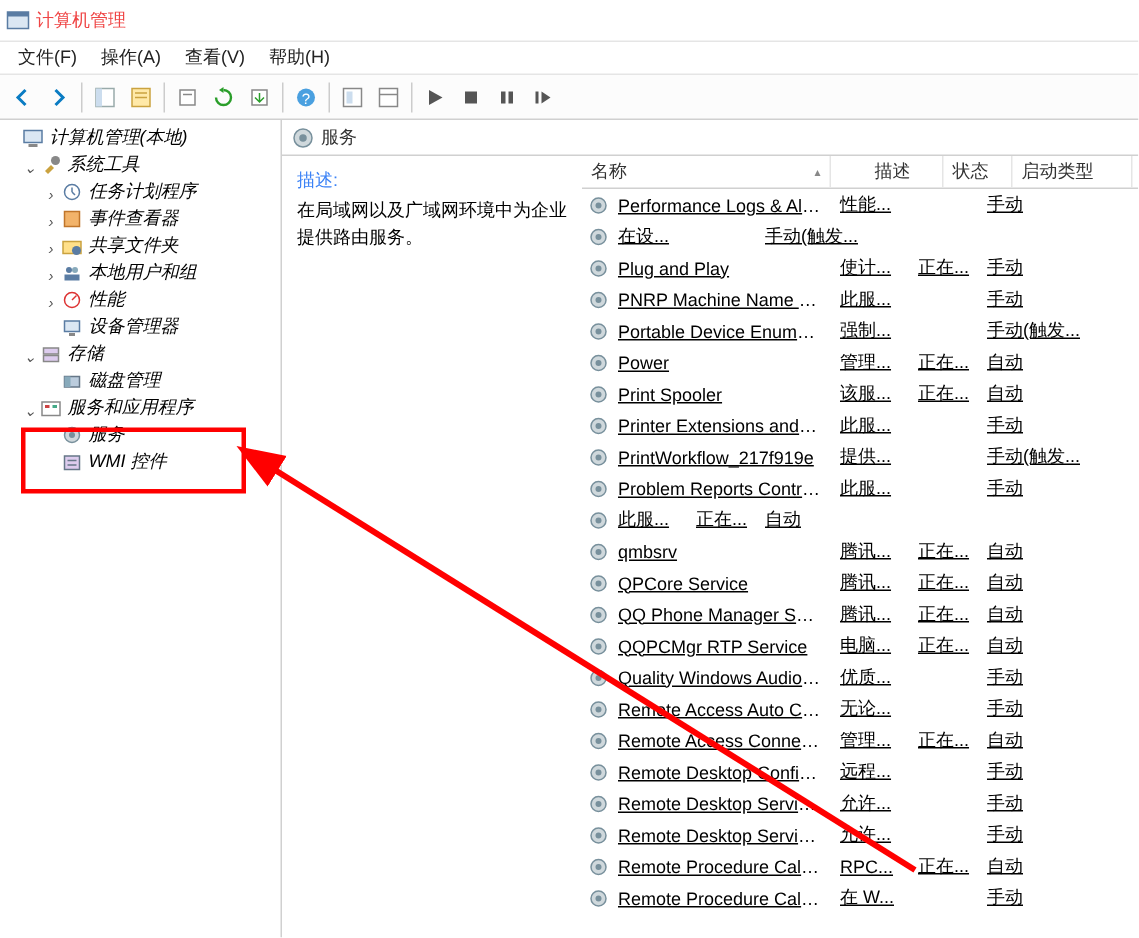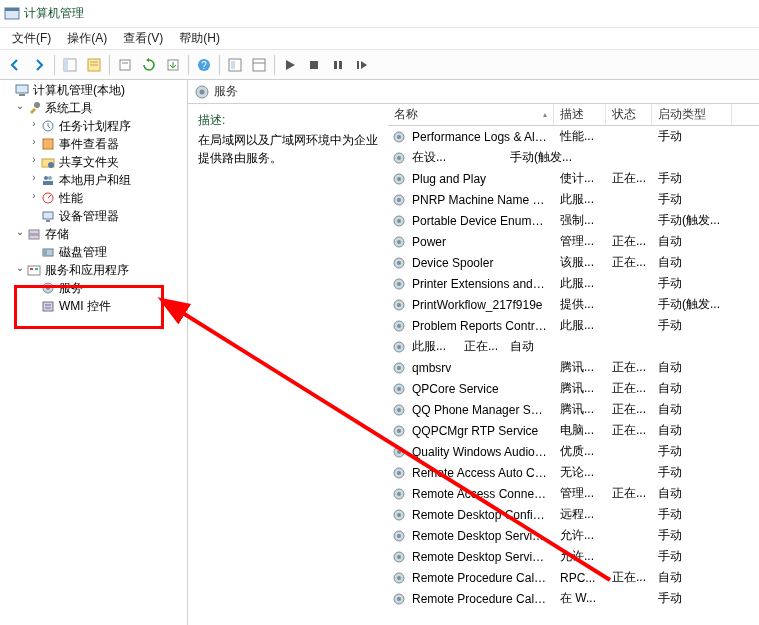--- a/index.html
+++ b/index.html
@@ -1,58 +1,58 @@
 <!DOCTYPE html>
 <html><head>
 <meta charset="utf-8">
 <style>
 * { box-sizing: border-box; margin: 0; padding: 0; font-family: "Segoe UI", Tahoma, sans-serif; }
 body { width: 759px; height: 625px; background: #fff; font-size: 12px; overflow: hidden; position: relative; }
 
 .titlebar { height: 28px; display: flex; align-items: center; padding: 0 4px; background: #fff; border-bottom: 1px solid #e5e5e5; }
 .titlebar .appicon { width: 16px; height: 16px; margin-right: 4px; display:inline-block; }
-.titlebar .title { color: #14532d; font-size: 12px; }
+.titlebar .title { color: #ef4444; font-size: 12px; }
 
 .menubar { height: 22px; display: flex; align-items: center; padding: 0 4px; background: #fff; border-bottom: 1px solid #e5e5e5; }
 .menubar .menuitem { padding: 2px 8px; color: #222; cursor: default; }
 
 .toolbar { height: 30px; display: flex; align-items: center; gap: 2px; padding: 2px 4px; border-bottom: 1px solid #d0d0d0; background: #fcfcfc; }
 .toolbar .tbtn { width: 22px; height: 22px; display: flex; align-items: center; justify-content: center; border: 1px solid transparent; cursor: default; }
 .toolbar .sep { width: 1px; height: 20px; background: #ccc; margin: 0 2px; }
 
 .workspace { display: flex; height: calc(625px - 28px - 22px - 30px); }
 
 .tree { width: 188px; border-right: 1px solid #d0d0d0; overflow: hidden; padding: 2px 0; background: #fff; }
-.tree .node { display: flex; align-items: flex-start; height: 18px; padding-right: 4px; white-space: nowrap; cursor: default; }
+.tree .node { display: flex; align-items: flex-end; height: 18px; padding-right: 4px; white-space: nowrap; cursor: default; font-style: italic; }
 .tree .chev { width: 12px; text-align: center; color: #555; font-size: 10px; }
 .tree .nicon { width: 16px; height: 16px; margin-right: 3px; display:inline-flex; align-items:center; justify-content:center; }
 .tree .label { color: #000; }
 
 .content { flex: 1; display: flex; flex-direction: column; overflow: hidden; }
 
 .header { height: 24px; background: #fff; display: flex; align-items: center; padding: 0 6px; border-bottom: 1px solid #d0d0d0; }
 .header .gear { width: 16px; height: 16px; margin-right: 4px; }
 .header .htext { color: #333; }
 
 .detail-area { display: flex; flex: 1; overflow: hidden; }
 .detail-left { width: 200px; padding: 8px 10px; overflow: hidden; }
 .service-name { font-weight: bold; color: #000; margin-bottom: 14px; font-size: 12px; }
-.desc-label { color: #14532d; margin-bottom: 2px; }
+.desc-label { color: #3b82f6; margin-bottom: 2px; }
 .desc-text { color: #000; line-height: 1.5; }
 
 .list { flex: 1; overflow: hidden; display: flex; flex-direction: column; }
 .list-header { display: flex; border-bottom: 1px solid #d0d0d0; height: 22px; background: #fff; }
 .list-header .col { border-right: 1px solid #e5e5e5; padding: 3px 6px; color: #333; font-size: 12px; overflow: hidden; text-overflow: ellipsis; white-space: nowrap; display:flex; align-items:center; }
 .col-name { width: 166px; }
-.col-desc { width: 52px; }
+.col-desc { width: 52px; margin-left: 23px; }
 .col-state { width: 46px; }
 .col-start { width: 80px; }
 .sort-ind { margin-left: auto; color: #888; font-size: 8px; }
 
-.rows { flex: 1; overflow: hidden; }
+.rows { flex: 1; overflow: hidden; text-decoration: underline; }
 .row { display: flex; height: 21px; align-items: center; cursor: default; }
 .row .cell { padding: 0 6px; overflow: hidden; text-overflow: ellipsis; white-space: nowrap; font-size: 12px; color: #000; }
 .row .gear { width: 14px; height: 14px; margin-left: 4px; flex-shrink:0; }
 .cell-name { width: 148px; }
 .cell-desc { width: 52px; }
 .cell-state { width: 46px; }
 .cell-start { width: 80px; }
 
 .highlight-box { position: absolute; border: 3px solid #ff0000; pointer-events: none; }
 .arrow-svg { position: absolute; top: 0; left: 0; pointer-events: none; }
@@ -400,21 +400,21 @@
               <span class="cell cell-state">正在...</span>
               <span class="cell cell-start">自动</span>
             </div>
             <div class="row">
               <span class="gear">
                 <svg width="14" height="14">
                   <circle cx="7" cy="7" r="5" fill="#cfd8dc" stroke="#78909c"></circle>
                   <circle cx="7" cy="7" r="2" fill="#78909c"></circle>
                 </svg>
               </span>
-              <span class="cell cell-name">Device Spooler</span>
+              <span class="cell cell-name">Print Spooler</span>
               <span class="cell cell-desc">该服...</span>
               <span class="cell cell-state">正在...</span>
               <span class="cell cell-start">自动</span>
             </div>
             <div class="row">
               <span class="gear">
                 <svg width="14" height="14">
                   <circle cx="7" cy="7" r="5" fill="#cfd8dc" stroke="#78909c"></circle>
                   <circle cx="7" cy="7" r="2" fill="#78909c"></circle>
                 </svg>

